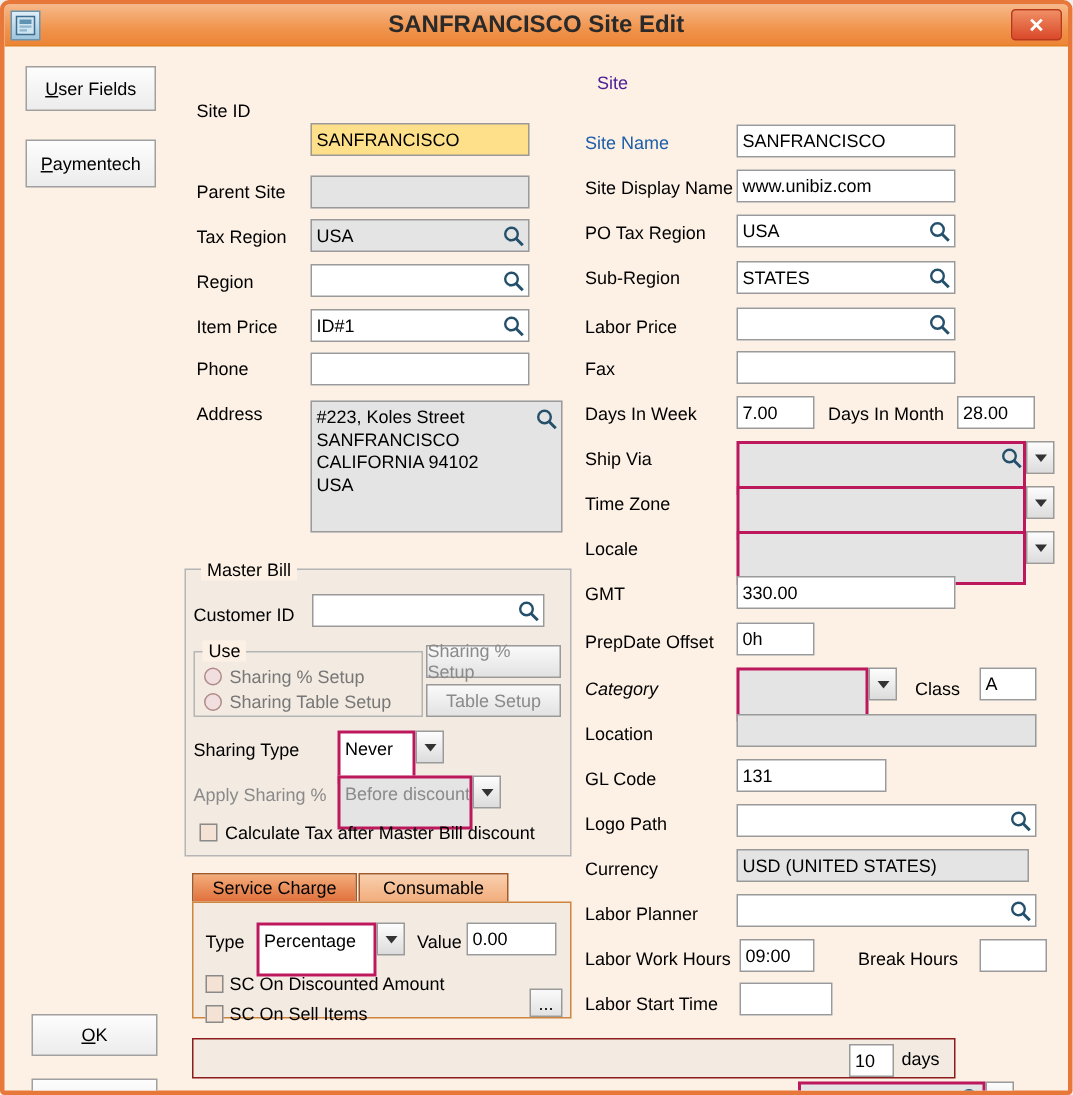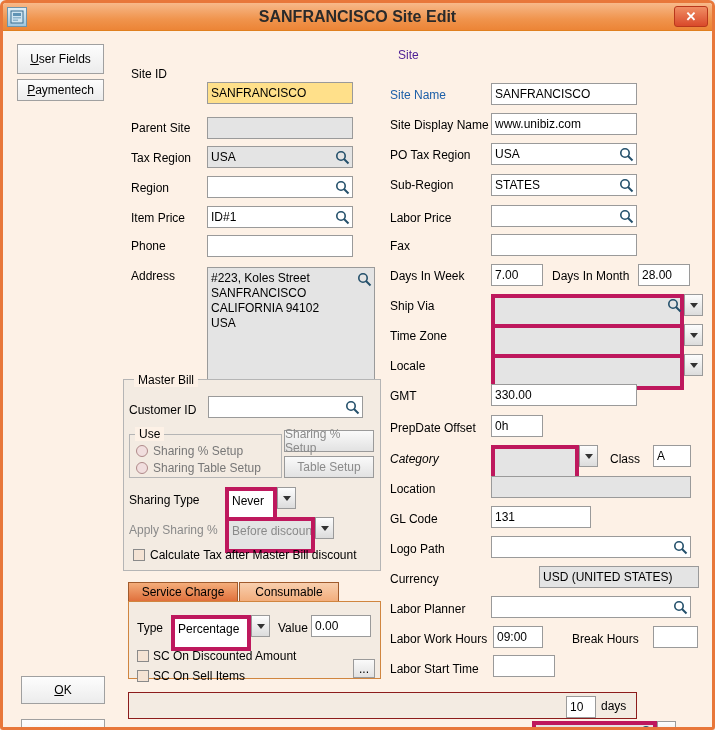--- a/index.html
+++ b/index.html
@@ -72,21 +72,21 @@
     width:20px;height:20px;
     display:flex;align-items:center;justify-content:center;
     cursor:pointer;
     color:#24506b;
   }
   .lookup svg { display:block; }
   .combo {
     position:absolute;
     height:36px;
     background:#e4e4e4;
-    border:4px solid #be185d;
+    border:2px solid #be185d;
     font-size:12px; padding:2px 3px;
     color:#000; line-height:16px;
     white-space:nowrap; overflow:hidden;
   }
   .combo.white { background:#fff; }
   .arrowbtn {
     position:absolute;
     width:19px;height:22px;
     background:linear-gradient(#fdfdfd,#dcdcdc);
     border:1px solid #9a9a9a;
@@ -193,21 +193,21 @@
     </div>
     <div class="title-text">SANFRANCISCO Site Edit</div>
     <div class="close-btn">✕</div>
   </div>
 
   <div class="body">
 
     <div class="sidebtn" style="left:14px;top:13px;width:87px;height:30px;">
       <span><span class="under">U</span>ser Fields</span>
     </div>
-    <div class="sidebtn" style="left:14px;top:48px;width:87px;height:22px;">
+    <div class="sidebtn" style="left:14px;top:62px;width:87px;height:32px;">
       <span><span class="under">P</span>aymentech</span>
     </div>
 
     <div class="heading" style="left:395px;top:17px;">Site</div>
 
     <div class="lbl" style="left:128px;top:36px;">Site ID</div>
     <div class="inp sel" style="left:204px;top:51px;width:146px;">SANFRANCISCO</div>
 
     <div class="lbl" style="left:128px;top:90px;">Parent Site</div>
     <div class="inp gray" style="left:204px;top:86px;width:146px;"></div>
@@ -236,21 +236,21 @@
       <svg width="15" height="15" viewBox="0 0 15 15">
           <circle cx="6" cy="6" r="4.2" fill="none" stroke="#24506b" stroke-width="1.6"></circle>
           <line x1="9" y1="9" x2="13.5" y2="13.5" stroke="#24506b" stroke-width="2"></line>
         </svg>
     </div>
 
     <div class="lbl" style="left:128px;top:208px;">Phone</div>
     <div class="inp" style="left:204px;top:204px;width:146px;"></div>
 
     <div class="lbl" style="left:128px;top:238px;">Address</div>
-    <div class="inp gray multiline" style="left:204px;top:236px;width:168px;height:129px;">#223, Koles Street
+    <div class="inp gray multiline" style="left:204px;top:236px;width:168px;height:88px;">#223, Koles Street
 SANFRANCISCO
 CALIFORNIA 94102
 USA</div>
     <div class="lookup" style="left:351px;top:238px;">
       <svg width="15" height="15" viewBox="0 0 15 15">
           <circle cx="6" cy="6" r="4.2" fill="none" stroke="#24506b" stroke-width="1.6"></circle>
           <line x1="9" y1="9" x2="13.5" y2="13.5" stroke="#24506b" stroke-width="2"></line>
         </svg>
     </div>
 
@@ -334,21 +334,21 @@
     <div class="lbl" style="left:387px;top:511px;">Logo Path</div>
     <div class="inp" style="left:488px;top:505px;width:200px;"></div>
     <div class="lookup" style="left:667px;top:506px;">
       <svg width="15" height="15" viewBox="0 0 15 15">
           <circle cx="6" cy="6" r="4.2" fill="none" stroke="#24506b" stroke-width="1.6"></circle>
           <line x1="9" y1="9" x2="13.5" y2="13.5" stroke="#24506b" stroke-width="2"></line>
         </svg>
     </div>
 
     <div class="lbl" style="left:387px;top:541px;">Currency</div>
-    <div class="inp gray" style="left:488px;top:535px;width:160px;margin-left:48px;">USD (UNITED STATES)</div>
+    <div class="inp gray" style="left:488px;top:535px;width:195px;">USD (UNITED STATES)</div>
 
     <div class="lbl" style="left:387px;top:571px;">Labor Planner</div>
     <div class="inp" style="left:488px;top:565px;width:200px;"></div>
     <div class="lookup" style="left:667px;top:566px;">
       <svg width="15" height="15" viewBox="0 0 15 15">
           <circle cx="6" cy="6" r="4.2" fill="none" stroke="#24506b" stroke-width="1.6"></circle>
           <line x1="9" y1="9" x2="13.5" y2="13.5" stroke="#24506b" stroke-width="2"></line>
         </svg>
     </div>
 

